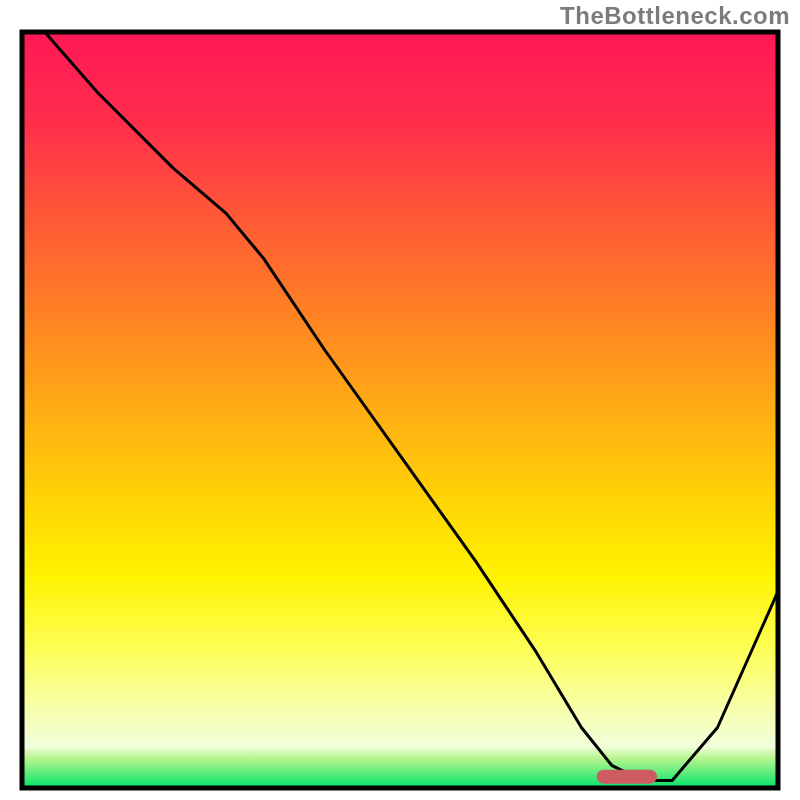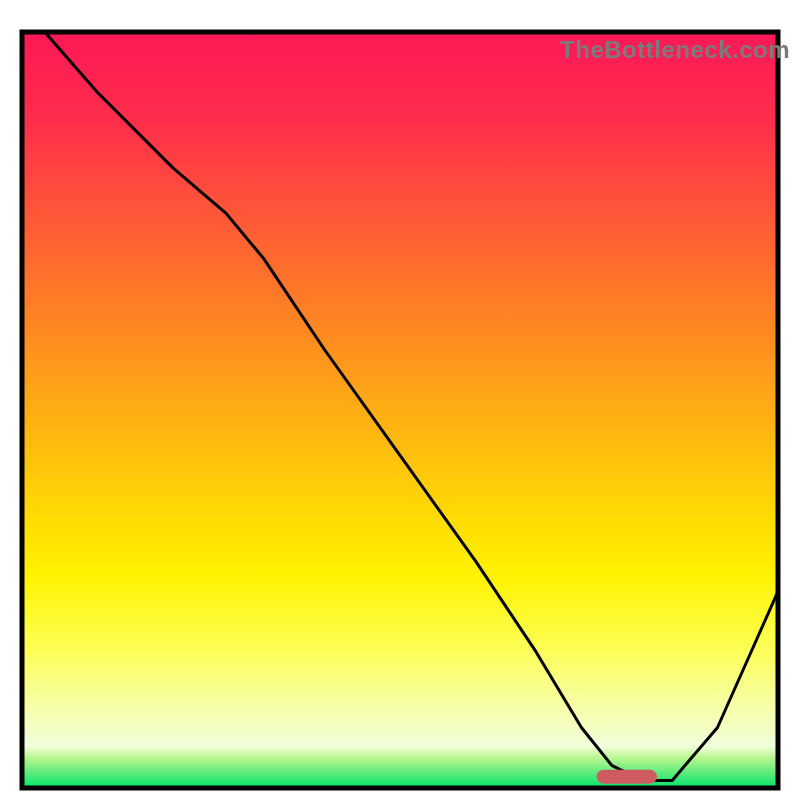--- a/index.html
+++ b/index.html
@@ -17,21 +17,20 @@
     height: 800px;
   }
   .watermark {
     position: absolute;
     top: 2px;
     right: 10px;
     font-size: 24px;
     font-weight: bold;
     color: #7b7b7b;
     letter-spacing: 0.5px;
-    margin-top: 34px;
   }
   svg {
     display: block;
   }
 </style>
 </head>
 <body>
 
 <div class="frame">
   <div class="watermark">TheBottleneck.com</div>

